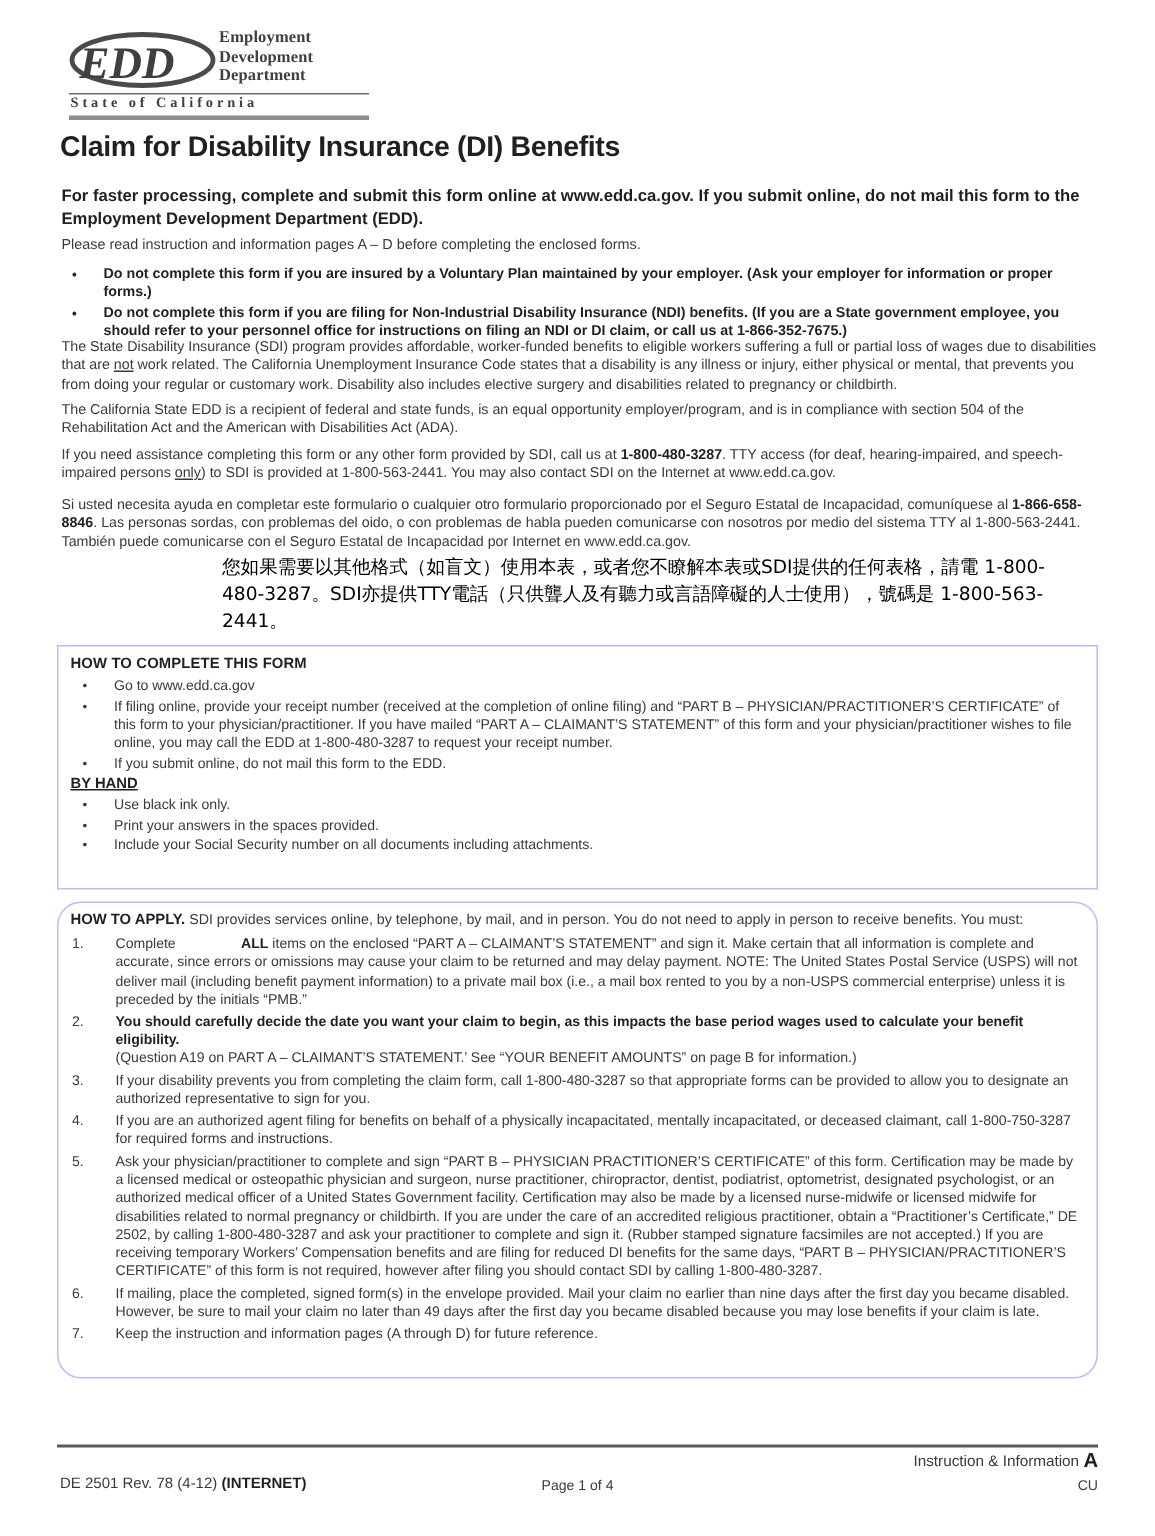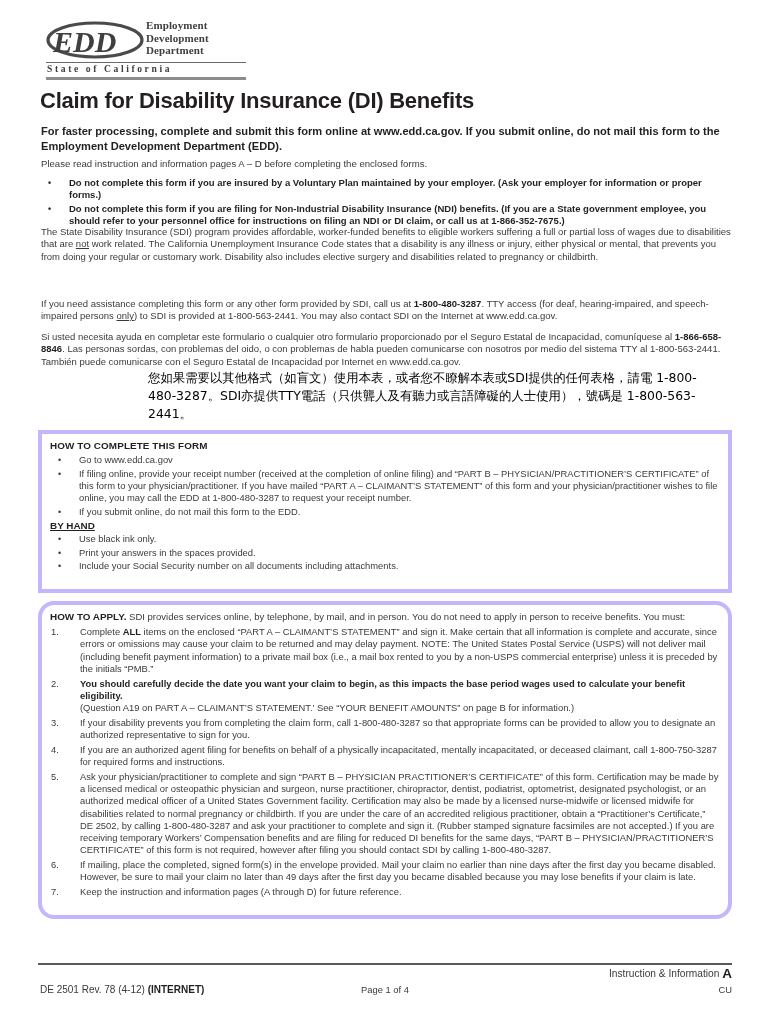--- a/index.html
+++ b/index.html
@@ -78,21 +78,21 @@
     width: 200px;
     height: 2.6px;
     background: #8d8d8d;
   }
 
   
   .title {
     position: absolute;
     left: 40px;
     top: 88px;
-    font-size: 22px;
+    font-size: 19px;
     font-weight: bold;
     letter-spacing: -0.25px;
     color: #231f20;
   }
 
   .lead {
     position: absolute;
     left: 41px;
     top: 124px;
     width: 690px;
@@ -163,21 +163,21 @@
     font-family: "DejaVu Sans", "Liberation Serif", serif;
     font-size: 12.4px;
     line-height: 18.2px;
     color: #000000;
   }
 
   
   .box {
     position: absolute;
     left: 38px;
-    border: 4px solid #c4b5fd;
+    border: 1px solid #c4b5fd;
     box-sizing: border-box;
     background: #fff;
   }
   #box-complete { top: 430px; width: 694px; height: 163px; }
   #box-apply    { top: 601px; width: 694px; height: 318px; border-radius: 16px; }
 
   .box-inner { padding: 5px 8px 4px 8px; }
 
   .box-head {
     font-size: 9.9px;
@@ -226,21 +226,21 @@
     color: #3a3a3a;
     margin-bottom: 2.5px;
   }
   .n-num {
     width: 30px;
     flex: 0 0 30px;
     box-sizing: border-box;
     padding-left: 1px;
   }
   .n-txt { flex: 1 1 auto; }
-  .n-txt b { color: #231f20; }
+  .n-txt b { color: #231f20; margin-left: 41px; }
 
   
   .foot-rule {
     position: absolute;
     left: 38px;
     top: 963px;
     width: 694px;
     height: 1.6px;
     background: #58595b;
   }
@@ -320,20 +320,21 @@
     <div class="tb-row">
       <div class="tb-dot">•</div>
       <div class="tb-txt">Do not complete this form if you are filing for Non-Industrial Disability Insurance (NDI) benefits. (If you are a State government employee, you should refer to your personnel office for instructions on filing an NDI or DI claim, or call us at 1-866-352-7675.)</div>
     </div>
   </div>
 
   <div class="para" id="p-sdi">
     The State Disability Insurance (SDI) program provides affordable, worker-funded benefits to eligible workers suffering a full or partial loss of wages due to disabilities that are <span class="u">not</span> work related. The California Unemployment Insurance Code states that a disability is any illness or injury, either physical or mental, that prevents you from doing your regular or customary work. Disability also includes elective surgery and disabilities related to pregnancy or childbirth.
   </div>
 
+  <div class="para" id="p-ada">The California State EDD is a recipient of federal and state funds, is an equal opportunity employer/program, and is in compliance with section 504 of the Rehabilitation Act and the American with Disabilities Act (ADA).</div>
 
   <div class="para" id="p-tty">
     If you need assistance completing this form or any other form provided by SDI, call us at <b>1-800-480-3287</b>. TTY access (for deaf, hearing-impaired, and speech-impaired persons <span class="u">only</span>) to SDI is provided at 1-800-563-2441. You may also contact SDI on the Internet at www.edd.ca.gov.
   </div>
 
   <div class="para" id="p-es">
     Si usted necesita ayuda en completar este formulario o cualquier otro formulario proporcionado por el Seguro Estatal de Incapacidad, comuníquese al <b>1-866-658-8846</b>. Las personas sordas, con problemas del oido, o con problemas de habla pueden comunicarse con nosotros por medio del sistema TTY al 1-800-563-2441. También puede comunicarse con el Seguro Estatal de Incapacidad por Internet en www.edd.ca.gov.
   </div>
 
   <div class="zh">您如果需要以其他格式（如盲文）使用本表，或者您不瞭解本表或SDI提供的任何表格，請電 1-800-480-3287。SDI亦提供TTY電話（只供聾人及有聽力或言語障礙的人士使用），號碼是 1-800-563-2441。</div>

